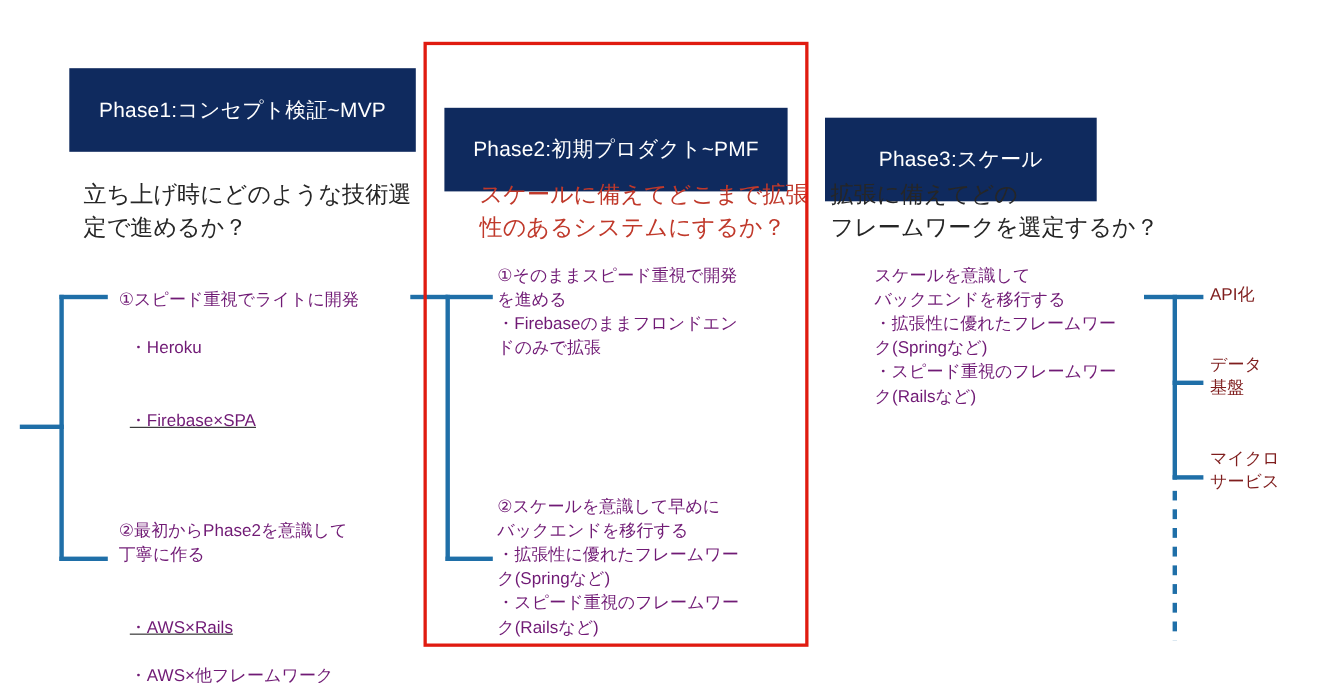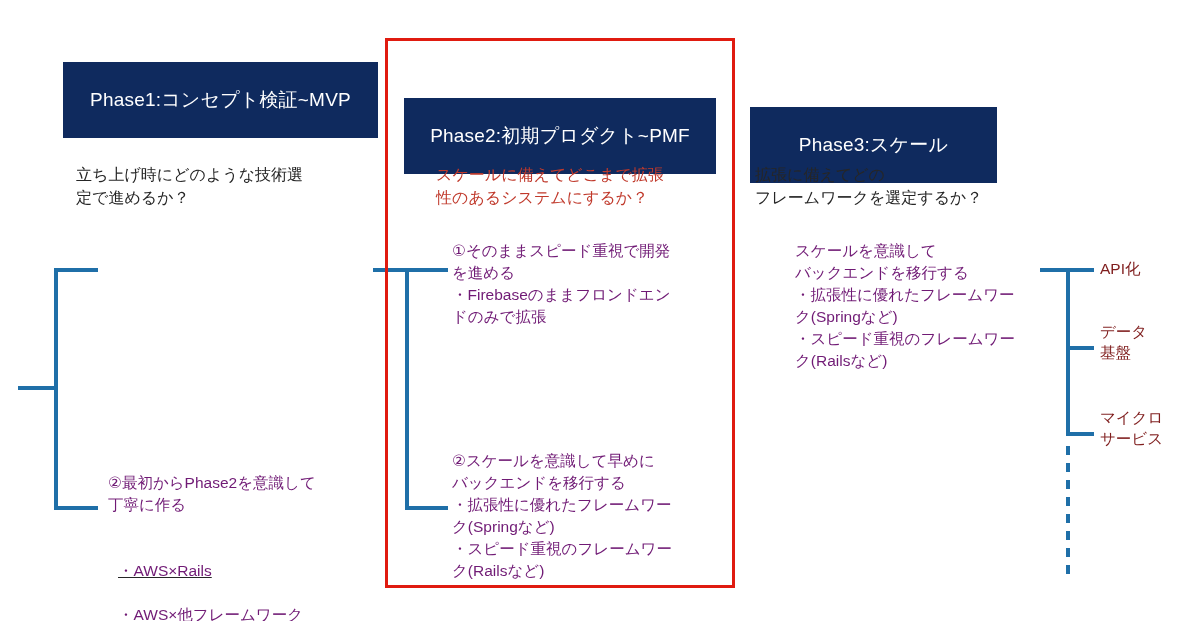--- a/index.html
+++ b/index.html
@@ -47,21 +47,21 @@
     box-sizing: border-box;
     z-index: 3;
   }
   #ph1 { left: 63px;  top: 62px; width: 315px; height: 76px; }
   #ph2 { left: 404px; top: 62px; width: 312px; height: 76px; margin-top: 36px; }
   #ph3 { left: 750px; top: 62px; width: 247px; height: 76px; margin-top: 45px; }
 
   
   .question {
     position: absolute;
-    font-size: 16px;
+    font-size: 21px;
     line-height: 1.45;
     white-space: pre-line;
     z-index: 3;
   }
   #q1 { left: 76px;  top: 163px; width: 310px; color: #262626; }
   #q2 { left: 436px; top: 163px; width: 300px; color: #c0392b; }
   #q3 { left: 755px; top: 163px; width: 320px; color: #262626; }
 
   
   .option {
@@ -143,20 +143,27 @@
     <span>Phase3:スケール</span>
   </div>
 
   <div class="question" id="q1">立ち上げ時にどのような技術選
 定で進めるか？</div>
   <div class="question" id="q2">スケールに備えてどこまで拡張
 性のあるシステムにするか？</div>
   <div class="question" id="q3">拡張に備えてどの
 フレームワークを選定するか？</div>
 
+  <div class="option" id="o1a">
+    <div>①スピード重視でライトに開発</div>
+    <div style="padding-left:10px;">・Heroku</div>
+    <div style="padding-left:10px;">
+      <span class="u">・Firebase×SPA</span>
+    </div>
+  </div>
 
   <div class="option" id="o1b">
     <div>②最初からPhase2を意識して
 丁寧に作る</div>
     <div style="padding-left:10px;">
       <span class="u">・AWS×Rails</span>
     </div>
     <div style="padding-left:10px;">・AWS×他フレームワーク</div>
   </div>
 

